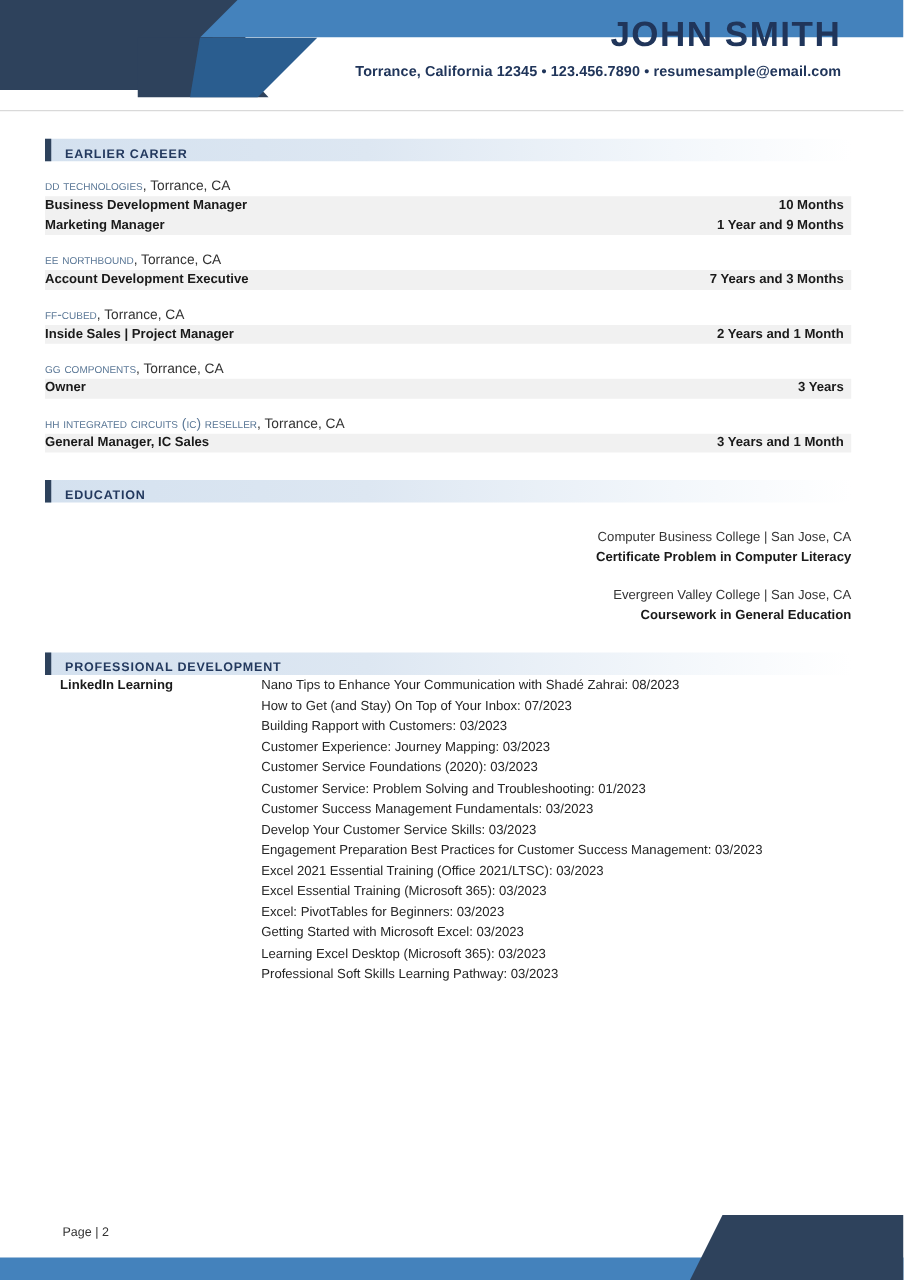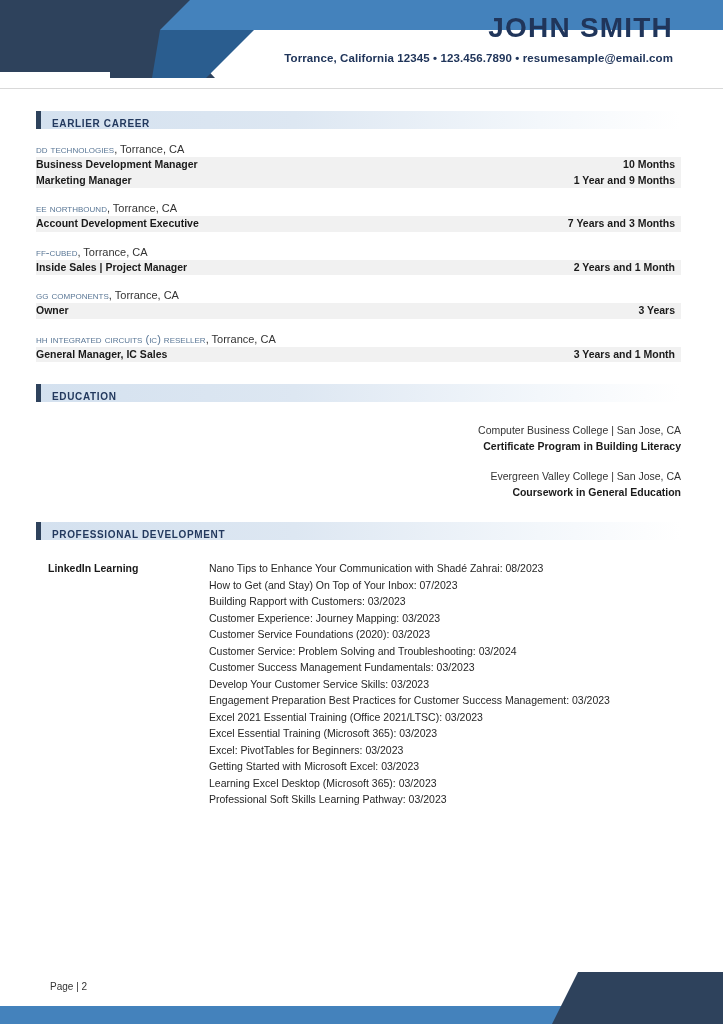--- a/index.html
+++ b/index.html
@@ -171,21 +171,20 @@
   .edu-degree {
     font-size: 10.5px;
     font-weight: bold;
     color: #1a1a1a;
     line-height: 16px;
   }
 
   
   .pd-block {
     display: flex;
-    margin-top: 20px;
   }
   .pd-label {
     width: 173px;
     flex: 0 0 173px;
     font-size: 10.5px;
     font-weight: bold;
     color: #1a1a1a;
     padding-left: 12px;
     box-sizing: border-box;
     line-height: 16.5px;
@@ -310,42 +309,42 @@
       </div>
 
       <div class="sec-bar">
         <div class="tab"></div>
         <div class="sec-title">EDUCATION</div>
       </div>
 
       <div class="edu-block">
         <div class="edu-entry">
           <div class="edu-school">Computer Business College | San Jose, CA</div>
-          <div class="edu-degree">Certificate Program in Building Literacy</div>
+          <div class="edu-degree">Certificate Problem in Computer Literacy</div>
         </div>
         <div class="edu-entry">
           <div class="edu-school">Evergreen Valley College | San Jose, CA</div>
           <div class="edu-degree">Coursework in General Education</div>
         </div>
       </div>
 
       <div class="sec-bar">
         <div class="tab"></div>
         <div class="sec-title">PROFESSIONAL DEVELOPMENT</div>
       </div>
 
       <div class="pd-block">
         <div class="pd-label">LinkedIn Learning</div>
         <div class="pd-list">
           <div class="pd-item">Nano Tips to Enhance Your Communication with Shadé Zahrai: 08/2023</div>
           <div class="pd-item">How to Get (and Stay) On Top of Your Inbox: 07/2023</div>
           <div class="pd-item">Building Rapport with Customers: 03/2023</div>
           <div class="pd-item">Customer Experience: Journey Mapping: 03/2023</div>
           <div class="pd-item">Customer Service Foundations (2020): 03/2023</div>
-          <div class="pd-item">Customer Service: Problem Solving and Troubleshooting: 03/2024</div>
+          <div class="pd-item">Customer Service: Problem Solving and Troubleshooting: 01/2023</div>
           <div class="pd-item">Customer Success Management Fundamentals: 03/2023</div>
           <div class="pd-item">Develop Your Customer Service Skills: 03/2023</div>
           <div class="pd-item">Engagement Preparation Best Practices for Customer Success Management: 03/2023</div>
           <div class="pd-item">Excel 2021 Essential Training (Office 2021/LTSC): 03/2023</div>
           <div class="pd-item">Excel Essential Training (Microsoft 365): 03/2023</div>
           <div class="pd-item">Excel: PivotTables for Beginners: 03/2023</div>
           <div class="pd-item">Getting Started with Microsoft Excel: 03/2023</div>
           <div class="pd-item">Learning Excel Desktop (Microsoft 365): 03/2023</div>
           <div class="pd-item">Professional Soft Skills Learning Pathway: 03/2023</div>
         </div>

